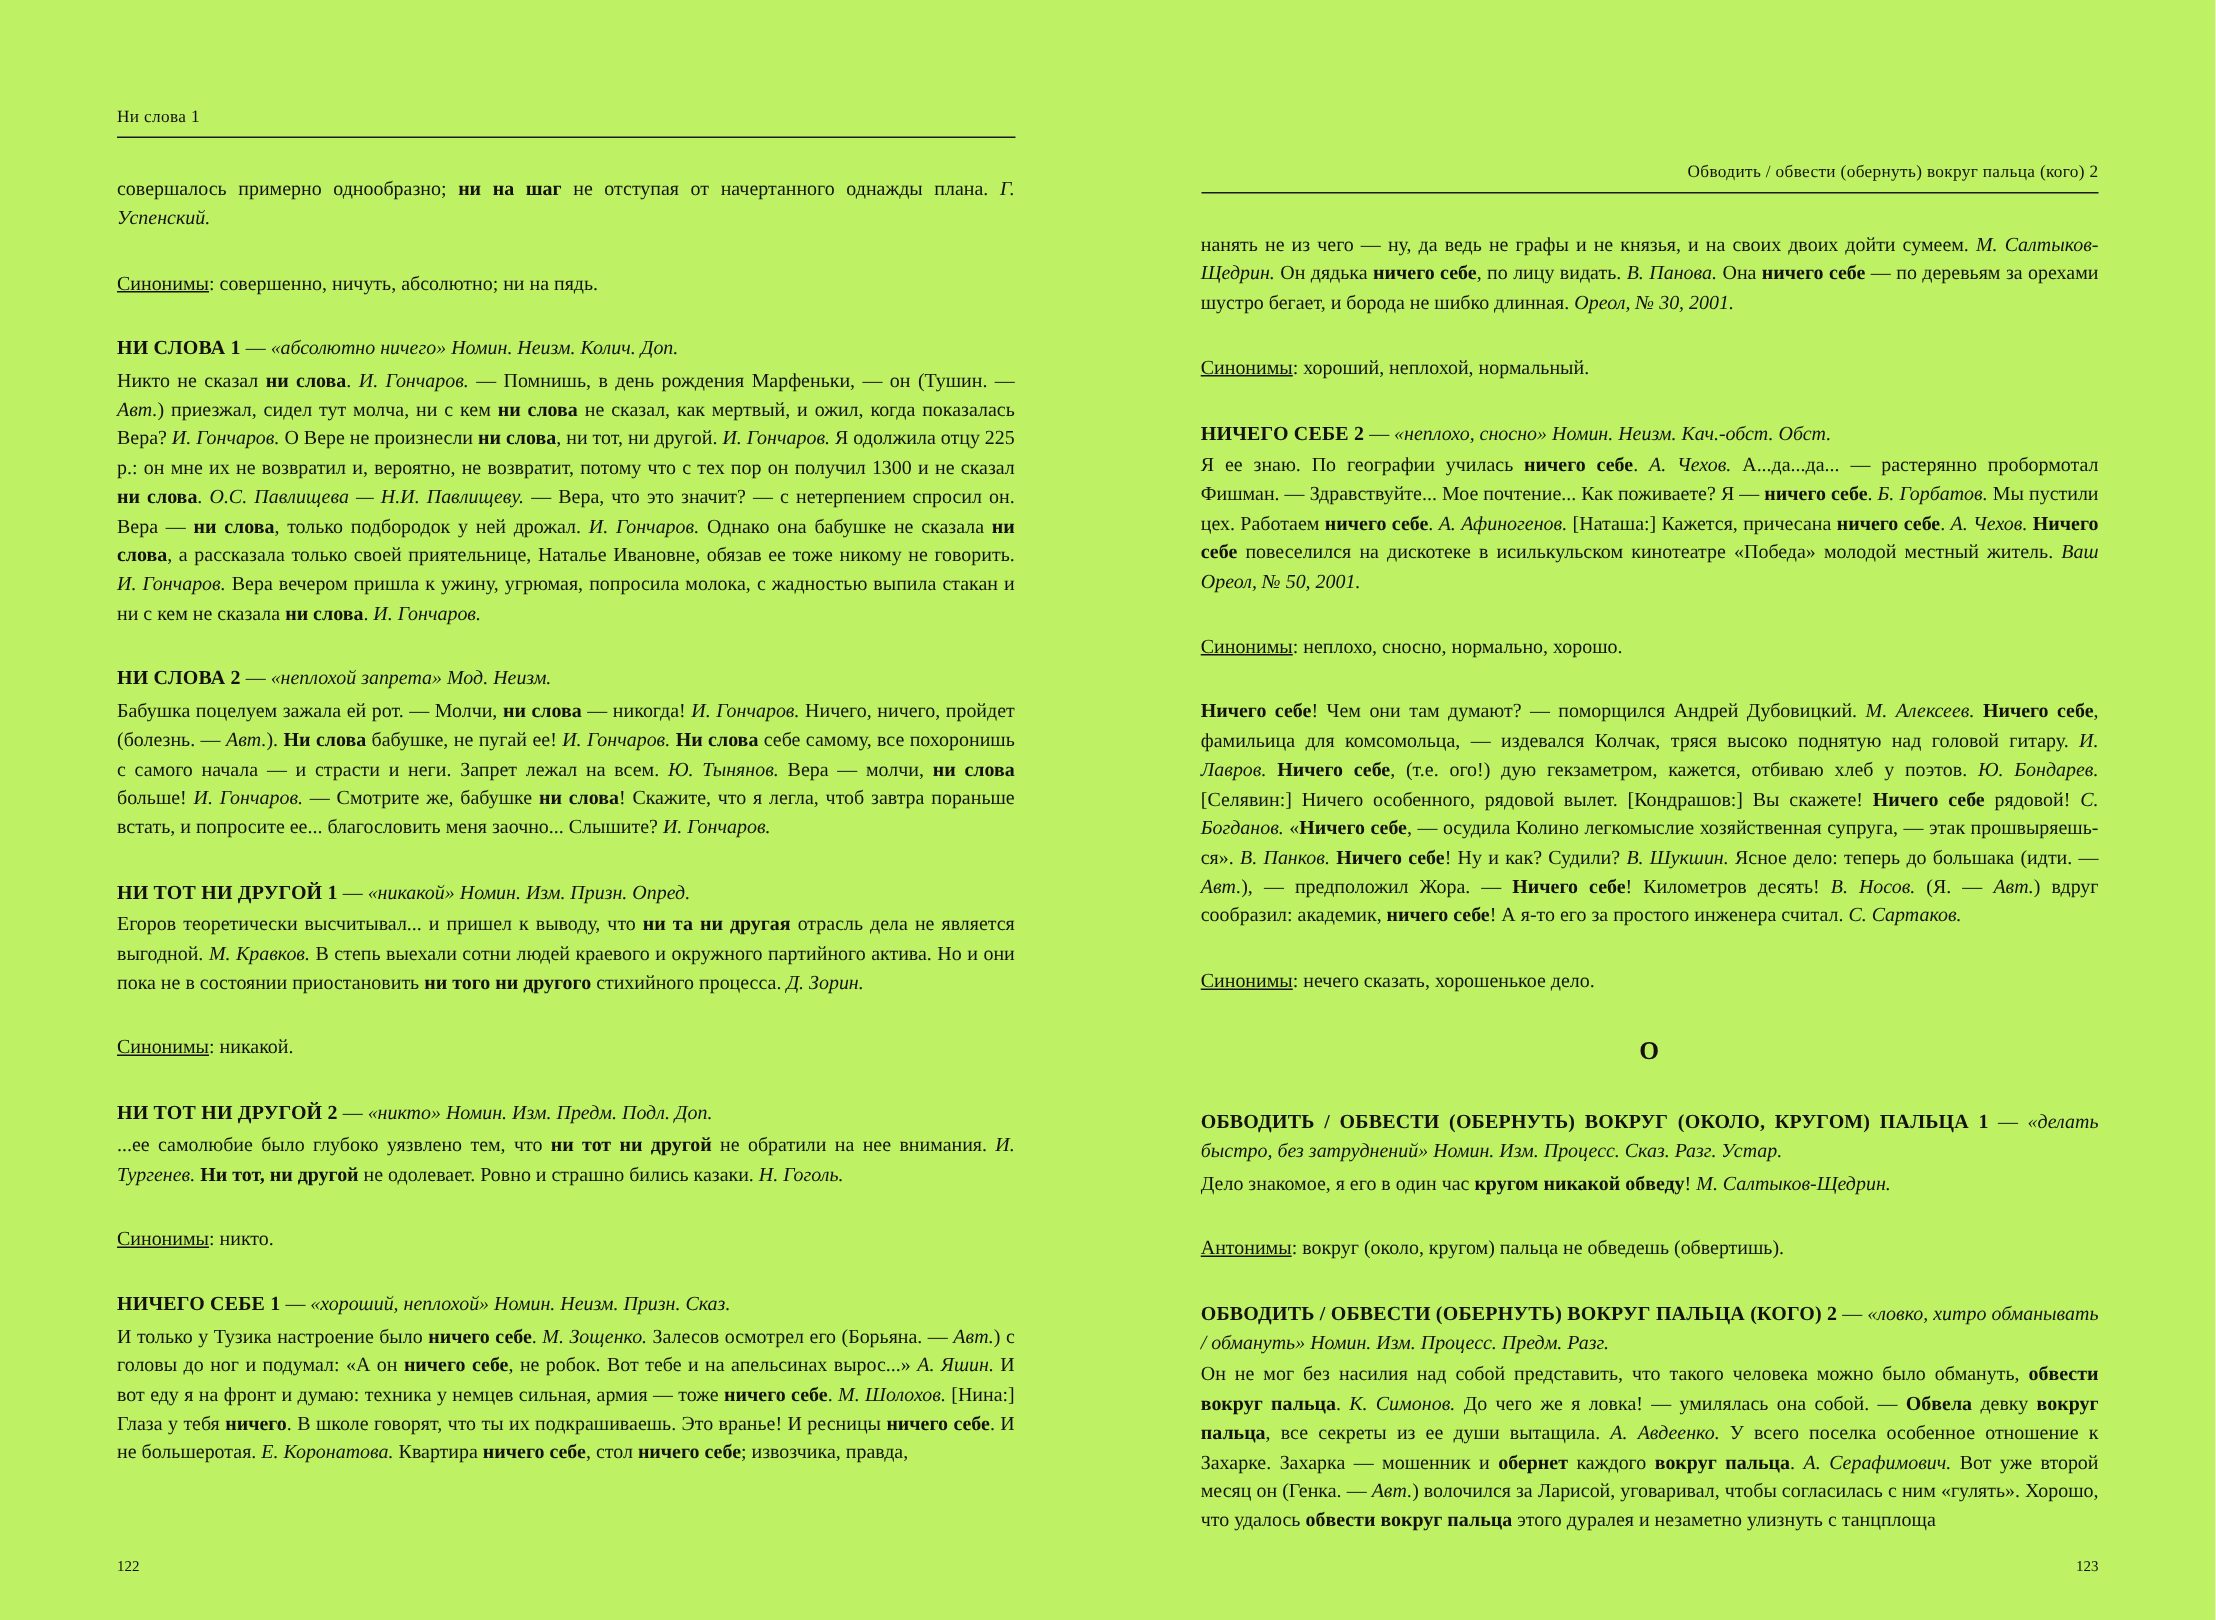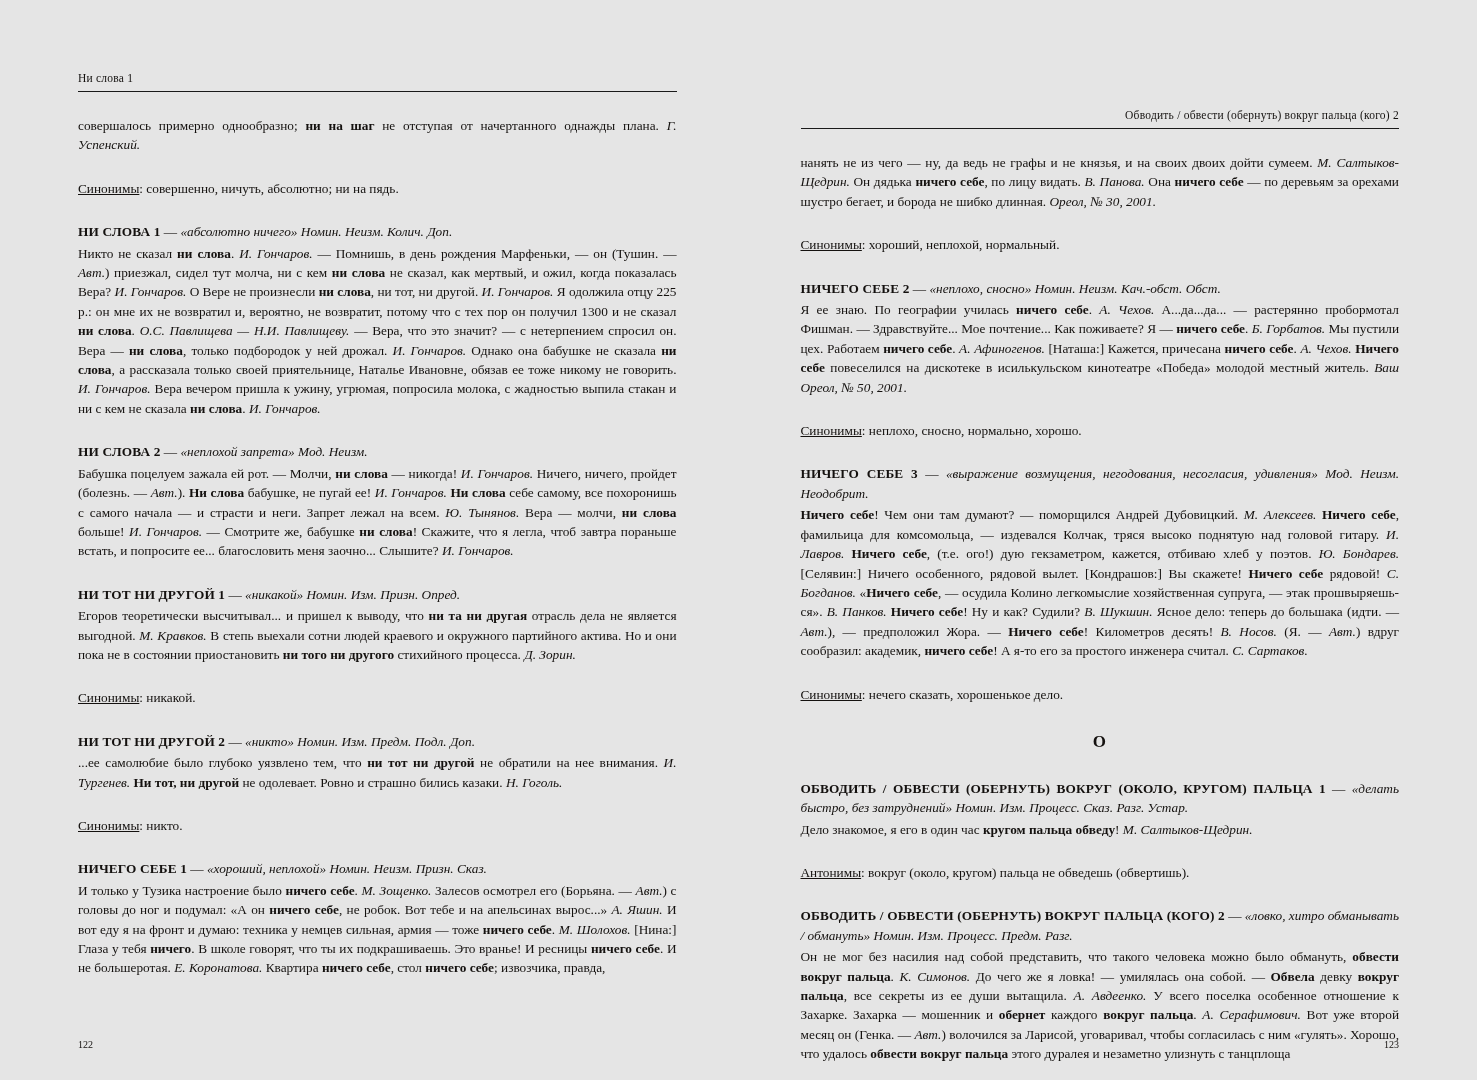--- a/index.html
+++ b/index.html
@@ -4,21 +4,21 @@
 <style>
   html, body {
     margin: 0;
     padding: 0;
     background: #ffffff;
   }
   .page {
     width: 1477px;
     height: 1080px;
     position: relative;
-    background: #e5e5e5;
+    background: #bef264;
     font-family: "Liberation Serif", serif;
     color: #14110f;
     overflow: hidden;
   }
   .spread {
     position: absolute;
     left: 0; top: 0; right: 0; bottom: 0;
     display: flex;
   }
   .leaf {
@@ -189,45 +189,38 @@
             <span class="tags">Номин. Неизм. Кач.-обст. Обст.</span>
           </p>
           <p class="p">Я ее знаю. По географии училась <span class="bold">ничего себе</span>. <span class="it">А. Чехов.</span> А...да...да... — растерянно пробормотал Фишман. — Здрав­ствуйте... Мое почтение... Как поживаете? Я — <span class="bold">ничего себе</span>. <span class="it">Б. Горбатов.</span> Мы пустили цех. Работаем <span class="bold">ничего себе</span>. <span class="it">А. Афиногенов.</span> [Наташа:] Кажется, причесана <span class="bold">ничего себе</span>. <span class="it">А. Чехов.</span> <span class="bold">Ничего себе</span> повеселился на дискотеке в исилькульском кинотеатре «По­беда» молодой местный житель. <span class="it">Ваш Ореол, № 50, 2001.</span></p>
         </div>
 
         <div class="entry">
           <p class="p"><span class="syn-label">Синонимы</span>: неплохо, сносно, нормально, хорошо.</p>
         </div>
 
         <div class="entry">
-          <p class="p">
-            <span class="lemma">НИЧЕГО СЕБЕ 3</span>
-            <span> — </span>
-            <span class="gloss">«выражение возмущения, негодования, несогласия, удивления»</span>
-            <span> </span>
-            <span class="tags">Мод. Неизм. Неодобрит.</span>
-          </p>
           <p class="p"><span class="bold">Ничего себе</span>! Чем они там думают? — поморщился Андрей Дубовицкий. <span class="it">М. Алексе­ев.</span> <span class="bold">Ничего себе</span>, фамильица для комсомольца, — издевался Колчак, тряся высоко поднятую над головой гитару. <span class="it">И. Лавров.</span> <span class="bold">Ничего себе</span>, (т.е. ого!) дую гекзаметром, кажется, отбиваю хлеб у поэтов. <span class="it">Ю. Бондарев.</span> [Селявин:] Ничего особенного, рядо­вой вылет. [Кондрашов:] Вы скажете! <span class="bold">Ничего себе</span> рядовой! <span class="it">С. Богданов.</span> «<span class="bold">Ничего себе</span>, — осудила Колино легкомыслие хозяйственная супруга, — этак прошвыряешь­ся». <span class="it">В. Панков.</span> <span class="bold">Ничего себе</span>! Ну и как? Судили? <span class="it">В. Шукшин.</span> Ясное дело: теперь до большака (идти. — <span class="it">Авт.</span>), — предположил Жора. — <span class="bold">Ничего себе</span>! Километров десять! <span class="it">В. Носов.</span> (Я. — <span class="it">Авт.</span>) вдруг сообразил: академик, <span class="bold">ничего себе</span>! А я-то его за простого инженера считал. <span class="it">С. Сартаков.</span></p>
         </div>
 
         <div class="entry">
           <p class="p"><span class="syn-label">Синонимы</span>: нечего сказать, хорошенькое дело.</p>
         </div>
 
         <div class="section-letter">О</div>
 
         <div class="entry">
           <p class="p">
             <span class="lemma">ОБВОДИТЬ / ОБВЕСТИ (ОБЕРНУТЬ) ВОКРУГ (ОКОЛО, КРУГОМ) ПАЛЬ­ЦА 1</span>
             <span> — </span>
             <span class="gloss">«делать быстро, без затруднений»</span>
             <span> </span>
             <span class="tags">Номин. Изм. Процесс. Сказ. Разг. Устар.</span>
           </p>
-          <p class="p">Дело знакомое, я его в один час <span class="bold">кругом пальца обведу</span>! <span class="it">М. Салтыков-Щедрин.</span></p>
+          <p class="p">Дело знакомое, я его в один час <span class="bold">кругом никакой обведу</span>! <span class="it">М. Салтыков-Щедрин.</span></p>
         </div>
 
         <div class="entry">
           <p class="p"><span class="syn-label">Антонимы</span>: вокруг (около, кругом) пальца не обведешь (обвертишь).</p>
         </div>
 
         <div class="entry">
           <p class="p">
             <span class="lemma">ОБВОДИТЬ / ОБВЕСТИ (ОБЕРНУТЬ) ВОКРУГ ПАЛЬЦА (КОГО) 2</span>
             <span> — </span>

